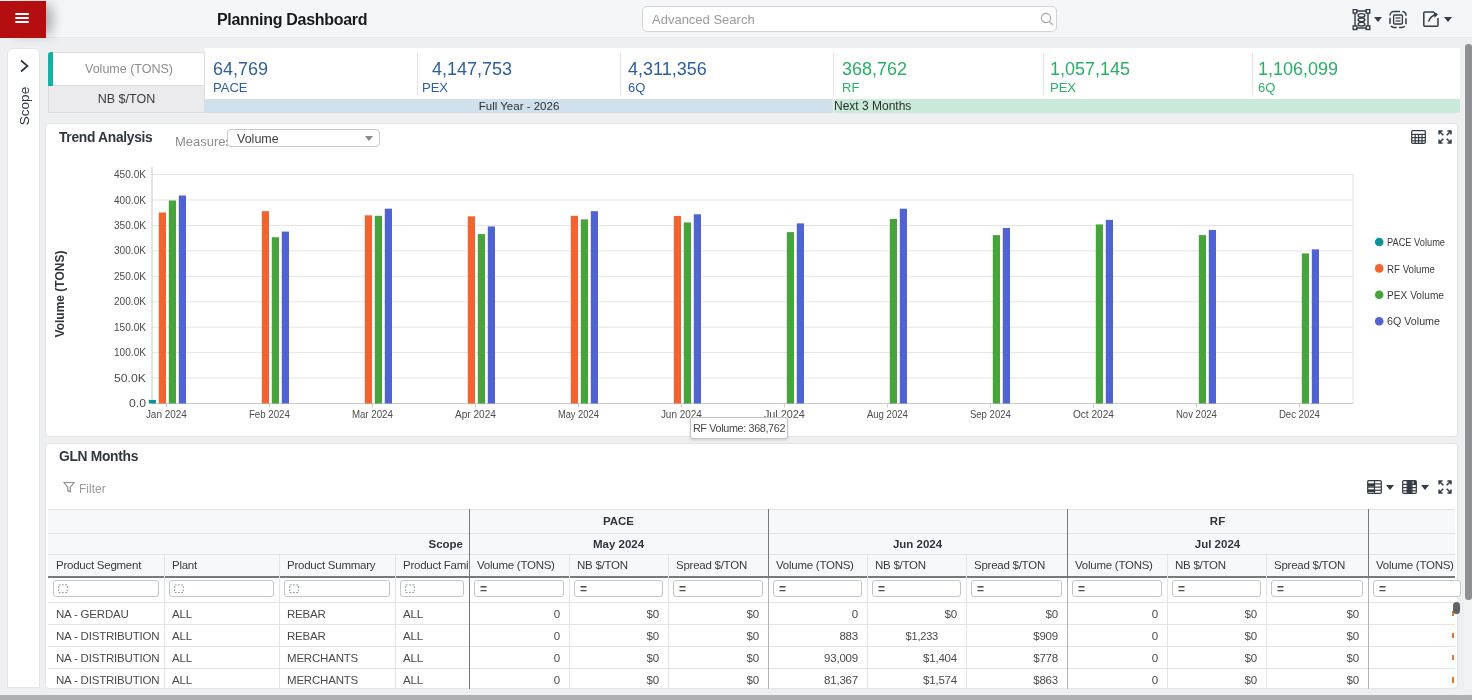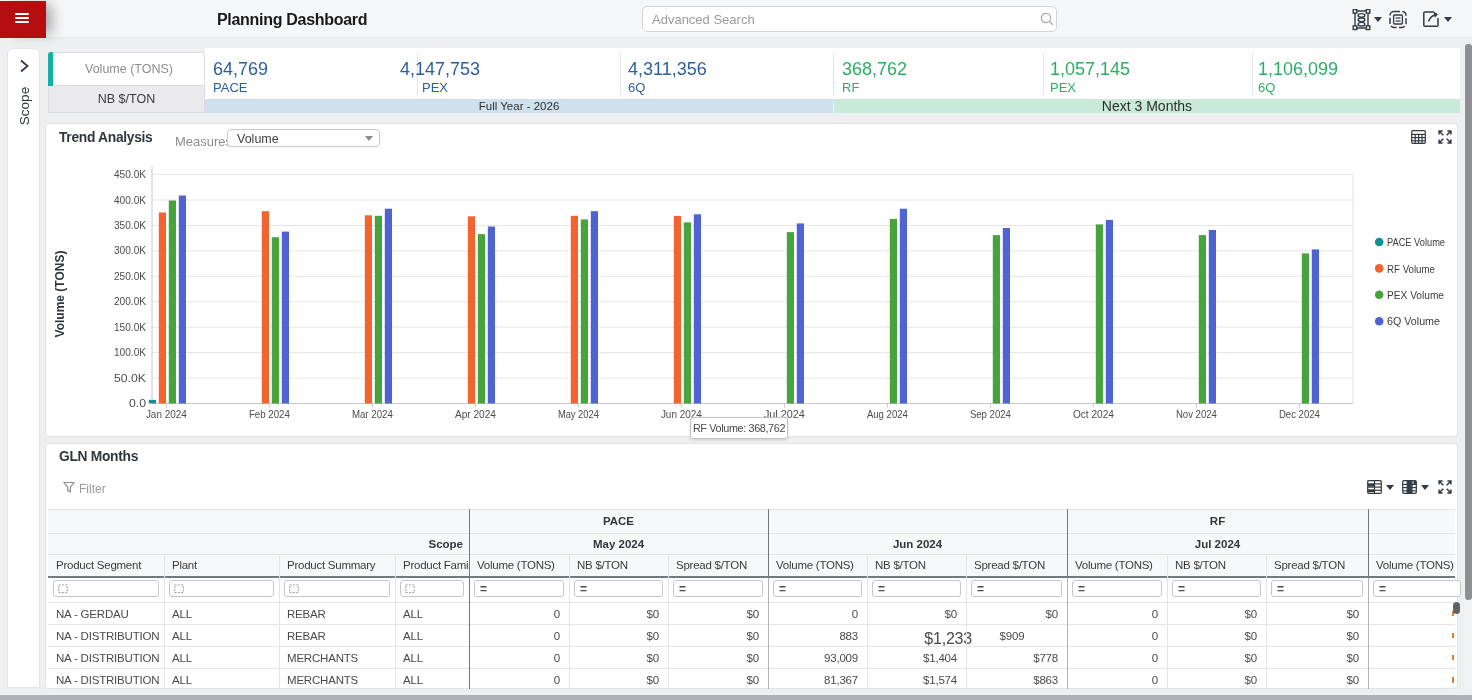--- a/index.html
+++ b/index.html
@@ -56,34 +56,34 @@
 <div class="abs" style="left:48px;top:86px;width:157px;height:27px;background:#ebebed;border:1px solid #dcdcde;border-top:none;"></div>
 <div class="abs" style="left:48px;top:92px;width:157px;text-align:center;font-size:12.5px;color:#3b3b3b;">NB $/TON</div>
 <div class="abs" style="left:205px;top:48px;width:1255px;height:51px;background:#fff;"></div>
 <div class="abs" style="left:417px;top:53px;width:1px;height:42px;background:#e3e3e5;"></div>
 <div class="abs" style="left:620px;top:53px;width:1px;height:42px;background:#e3e3e5;"></div>
 <div class="abs" style="left:833px;top:53px;width:1px;height:42px;background:#e3e3e5;"></div>
 <div class="abs" style="left:1043px;top:53px;width:1px;height:42px;background:#e3e3e5;"></div>
 <div class="abs" style="left:1252px;top:53px;width:1px;height:42px;background:#e3e3e5;"></div>
 <div class="abs" style="left:213px;top:58.5px;font-size:18px;color:#2d5f9f;">64,769</div>
 <div class="abs" style="left:213px;top:79.5px;font-size:13px;color:#2d5f9f;">PACE</div>
-<div class="abs" style="left:400px;top:58.5px;font-size:18px;color:#2d5f9f;">4,147,753</div>
+<div class="abs" style="left:432px;top:58.5px;font-size:18px;color:#2d5f9f;">4,147,753</div>
 <div class="abs" style="left:422px;top:79.5px;font-size:13px;color:#2d5f9f;">PEX</div>
 <div class="abs" style="left:628px;top:58.5px;font-size:18px;color:#2d5f9f;">4,311,356</div>
 <div class="abs" style="left:628px;top:79.5px;font-size:13px;color:#2d5f9f;">6Q</div>
 <div class="abs" style="left:842px;top:58.5px;font-size:18px;color:#2aaf66;">368,762</div>
 <div class="abs" style="left:842px;top:79.5px;font-size:13px;color:#2aaf66;">RF</div>
 <div class="abs" style="left:1050px;top:58.5px;font-size:18px;color:#2aaf66;">1,057,145</div>
 <div class="abs" style="left:1050px;top:79.5px;font-size:13px;color:#2aaf66;">PEX</div>
 <div class="abs" style="left:1258px;top:58.5px;font-size:18px;color:#2aaf66;">1,106,099</div>
 <div class="abs" style="left:1258px;top:79.5px;font-size:13px;color:#2aaf66;">6Q</div>
 <div class="abs" style="left:205px;top:99px;width:628px;height:14px;background:#cfe1ec;"></div>
 <div class="abs" style="left:205px;top:99px;width:628px;text-align:center;font-size:11.5px;color:#2e2e2e;line-height:14px;height:14px;">Full Year - 2026</div>
 <div class="abs" style="left:834px;top:99px;width:626px;height:14px;background:#c9ead8;"></div>
-<div class="abs" style="left:834px;top:99px;width:626px;text-align:center;font-size:14px;color:#2e2e2e;line-height:14px;height:14px;">Next 3 Months</div>
+<div class="abs" style="left:834px;top:99px;width:626px;text-align:left;font-size:12px;color:#2e2e2e;line-height:14px;height:14px;">Next 3 Months</div>
 <div class="abs" style="left:45px;top:123px;width:1413px;height:314px;background:#fff;border:1px solid #e4e4e6;border-radius:4px;"></div>
 <div class="abs" style="left:59px;top:130px;font-size:13.8px;letter-spacing:-0.3px;font-weight:bold;color:#30363d;">Trend Analysis</div>
 <div class="abs" style="left:175px;top:133.5px;font-size:13px;color:#8e8e8e;">Measures:</div>
 <div class="abs" style="left:227px;top:129px;width:153px;height:18px;background:#fff;border:1px solid #c9c9cb;border-radius:4px;"></div>
 <div class="abs" style="left:237px;top:131.5px;font-size:12.5px;color:#3f3f3f;">Volume</div>
 <div class="abs" style="left:365px;top:136px;width:0;height:0;border-left:4.5px solid transparent;border-right:4.5px solid transparent;border-top:5px solid #8a8a8a;"></div>
 <svg class="abs" style="left:1411px;top:130px;" width="15" height="14" viewBox="0 0 15 14" fill="none" stroke="#333b44" stroke-width="1.2">
 <rect x="0.7" y="0.7" width="13.6" height="12.6" rx="1"></rect>
 <line x1="0.7" y1="4.4" x2="14.3" y2="4.4"></line>
 <line x1="0.7" y1="7.6" x2="14.3" y2="7.6"></line>
@@ -302,22 +302,22 @@
 <div class="abs" style="left:1266px;top:607.5px;width:93px;text-align:right;font-size:11.5px;letter-spacing:-0.2px;color:#4a4a4a;">$0</div>
 <div class="abs" style="left:1451.5px;top:610.5px;width:2px;height:5.5px;background:#e07a30;"></div>
 <div class="abs" style="left:56px;top:629.5px;font-size:11.5px;letter-spacing:-0.2px;color:#4a4a4a;">NA - DISTRIBUTION</div>
 <div class="abs" style="left:172px;top:629.5px;font-size:11.5px;letter-spacing:-0.2px;color:#4a4a4a;">ALL</div>
 <div class="abs" style="left:287px;top:629.5px;font-size:11.5px;letter-spacing:-0.2px;color:#4a4a4a;">REBAR</div>
 <div class="abs" style="left:403px;top:629.5px;font-size:11.5px;letter-spacing:-0.2px;color:#4a4a4a;">ALL</div>
 <div class="abs" style="left:469px;top:629.5px;width:91px;text-align:right;font-size:11.5px;letter-spacing:-0.2px;color:#4a4a4a;">0</div>
 <div class="abs" style="left:569px;top:629.5px;width:90px;text-align:right;font-size:11.5px;letter-spacing:-0.2px;color:#4a4a4a;">$0</div>
 <div class="abs" style="left:668px;top:629.5px;width:91px;text-align:right;font-size:11.5px;letter-spacing:-0.2px;color:#4a4a4a;">$0</div>
 <div class="abs" style="left:768px;top:629.5px;width:90px;text-align:right;font-size:11.5px;letter-spacing:-0.2px;color:#4a4a4a;">883</div>
-<div class="abs" style="left:867px;top:629.5px;width:105px;text-align:right;font-size:16px;letter-spacing:-0.2px;color:#4a4a4a;">$1,233</div>
-<div class="abs" style="left:966px;top:629.5px;width:92px;text-align:center;font-size:11.5px;letter-spacing:-0.2px;color:#4a4a4a;">$909</div>
+<div class="abs" style="left:867px;top:629.5px;width:71px;text-align:right;font-size:11px;letter-spacing:-0.2px;color:#4a4a4a;">$1,233</div>
+<div class="abs" style="left:966px;top:629.5px;width:92px;text-align:right;font-size:11.5px;letter-spacing:-0.2px;color:#4a4a4a;">$909</div>
 <div class="abs" style="left:1067px;top:629.5px;width:91px;text-align:right;font-size:11.5px;letter-spacing:-0.2px;color:#4a4a4a;">0</div>
 <div class="abs" style="left:1167px;top:629.5px;width:90px;text-align:right;font-size:11.5px;letter-spacing:-0.2px;color:#4a4a4a;">$0</div>
 <div class="abs" style="left:1266px;top:629.5px;width:93px;text-align:right;font-size:11.5px;letter-spacing:-0.2px;color:#4a4a4a;">$0</div>
 <div class="abs" style="left:1451.5px;top:632.5px;width:2px;height:5.5px;background:#e07a30;"></div>
 <div class="abs" style="left:56px;top:651.5px;font-size:11.5px;letter-spacing:-0.2px;color:#4a4a4a;">NA - DISTRIBUTION</div>
 <div class="abs" style="left:172px;top:651.5px;font-size:11.5px;letter-spacing:-0.2px;color:#4a4a4a;">ALL</div>
 <div class="abs" style="left:287px;top:651.5px;font-size:11.5px;letter-spacing:-0.2px;color:#4a4a4a;">MERCHANTS</div>
 <div class="abs" style="left:403px;top:651.5px;font-size:11.5px;letter-spacing:-0.2px;color:#4a4a4a;">ALL</div>
 <div class="abs" style="left:469px;top:651.5px;width:91px;text-align:right;font-size:11.5px;letter-spacing:-0.2px;color:#4a4a4a;">0</div>
 <div class="abs" style="left:569px;top:651.5px;width:90px;text-align:right;font-size:11.5px;letter-spacing:-0.2px;color:#4a4a4a;">$0</div>

